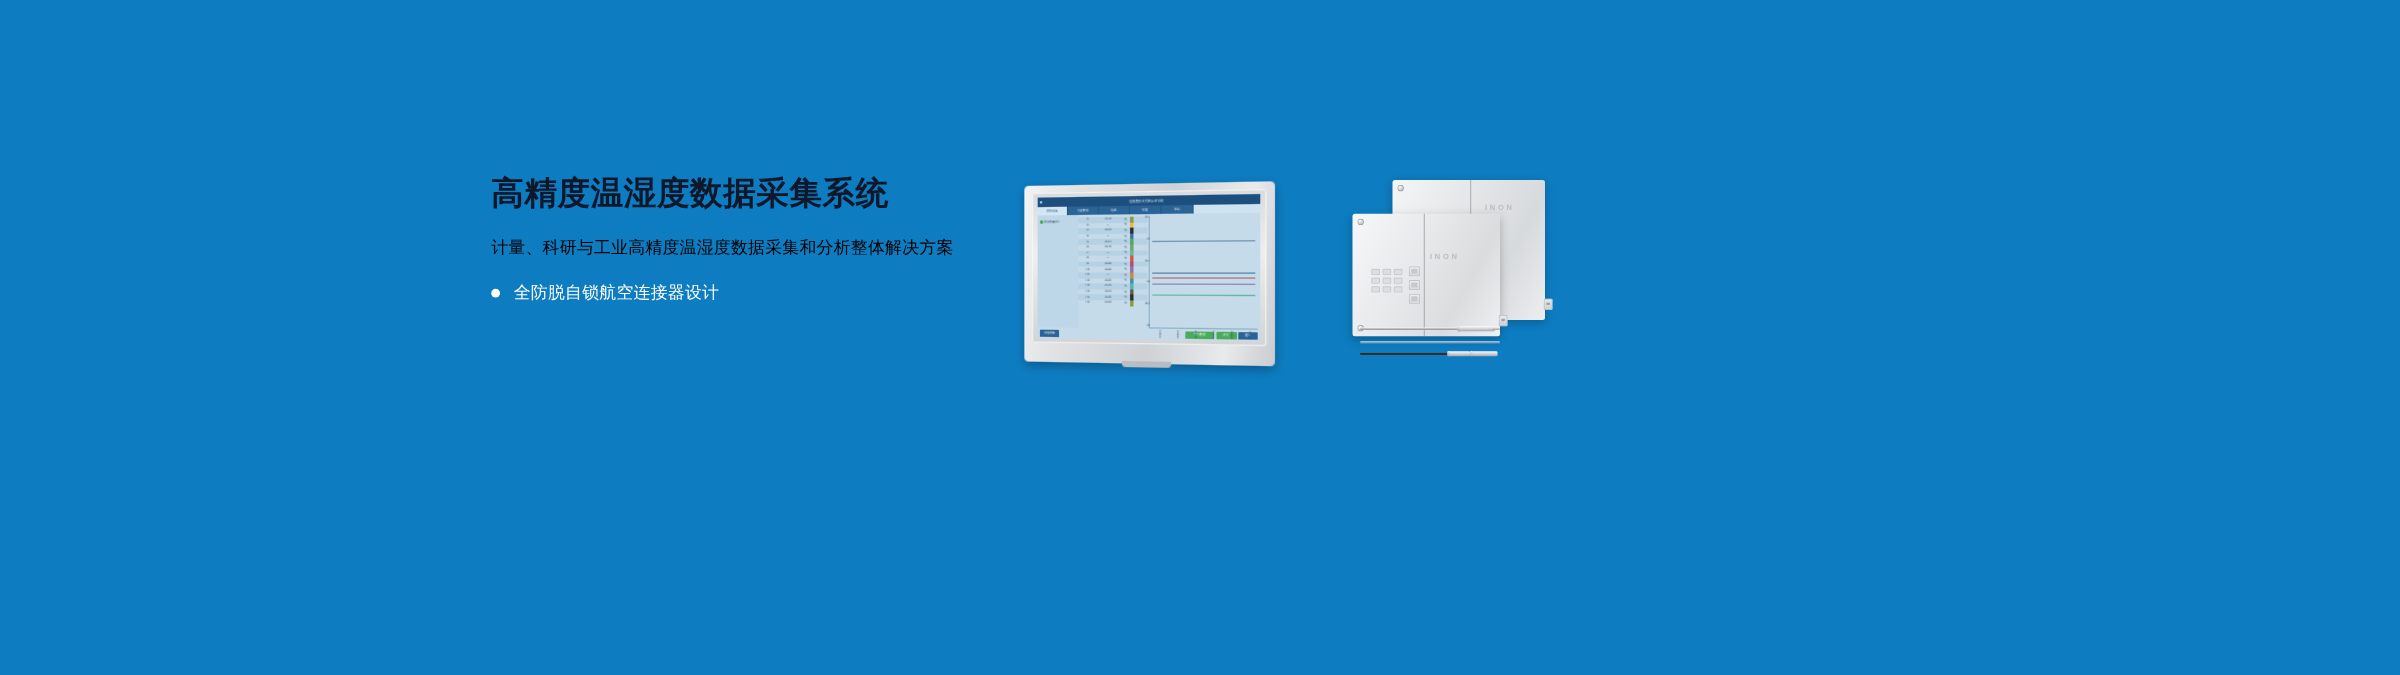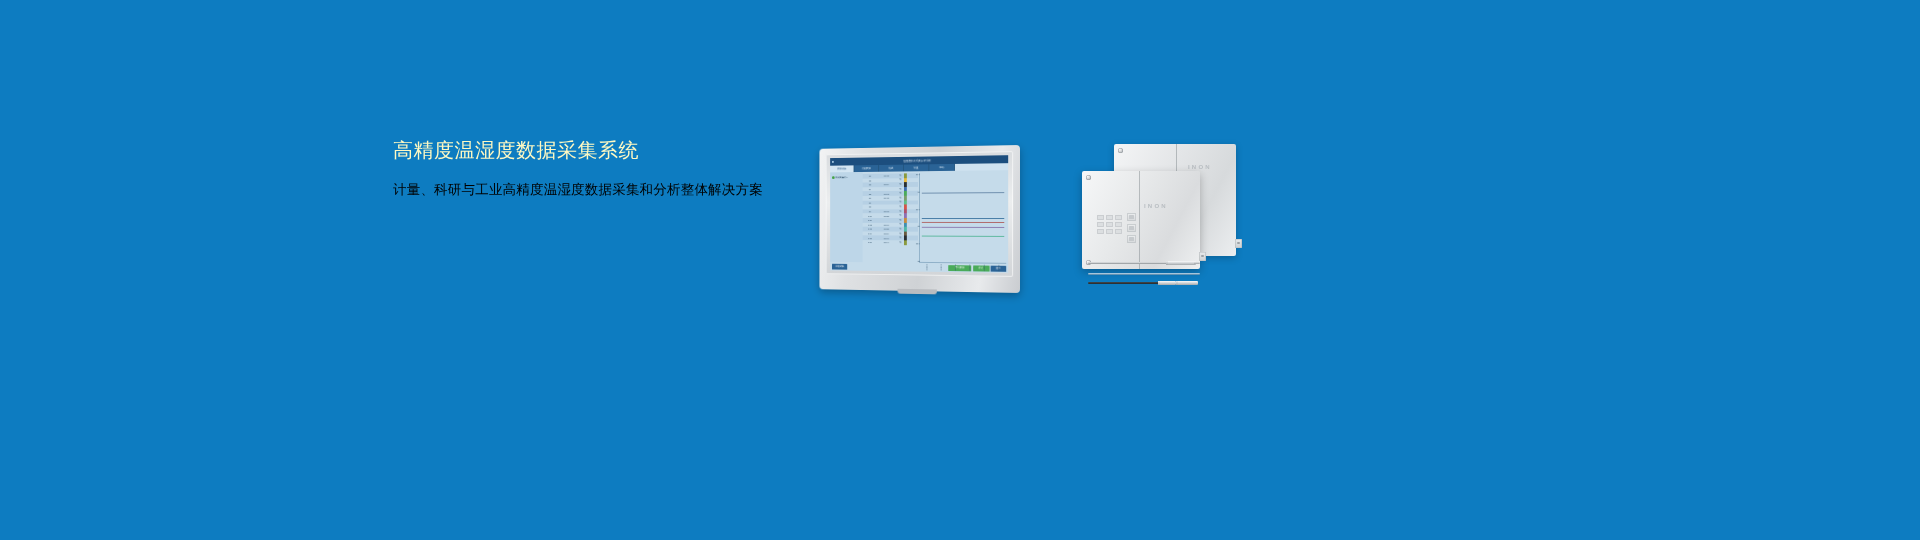--- a/index.html
+++ b/index.html
@@ -19,23 +19,23 @@
   }
 
   
   #text-block {
     position: absolute;
     left: 393px;
     top: 138px;
     width: 420px;
   }
   #headline {
-    font-size: 20px;
-    font-weight: normal;
-    color: #fef9c3;
+    font-size: 26px;
+    font-weight: bold;
+    color: #0f172a;
     letter-spacing: 0.5px;
     line-height: 1.25;
     margin: 0 0 18px 0;
     white-space: nowrap;
   }
   #subtitle {
     font-size: 13.5px;
     color: #000000;
     line-height: 1.4;
     margin: 0 0 18px 0;
@@ -382,20 +382,24 @@
 </style>
 </head>
 <body>
 
 <div id="banner">
 
   <div id="text-block">
     <h1 id="headline">高精度温湿度数据采集系统</h1>
     <p id="subtitle">计量、科研与工业高精度温湿度数据采集和分析整体解决方案</p>
 
+    <div class="feature-item">
+      <span class="feature-bullet"></span>
+      <span>全防脱自锁航空连接器设计</span>
+    </div>
   </div>
 
   <div id="tablet">
     <div class="tablet-outer"></div>
     <div class="tablet-bezel">
       <div class="tablet-screen">
 
         <div class="app-titlebar">
           <span class="app-logo-dot"></span>
           <span class="app-title">温湿度数据采集分析系统</span>

